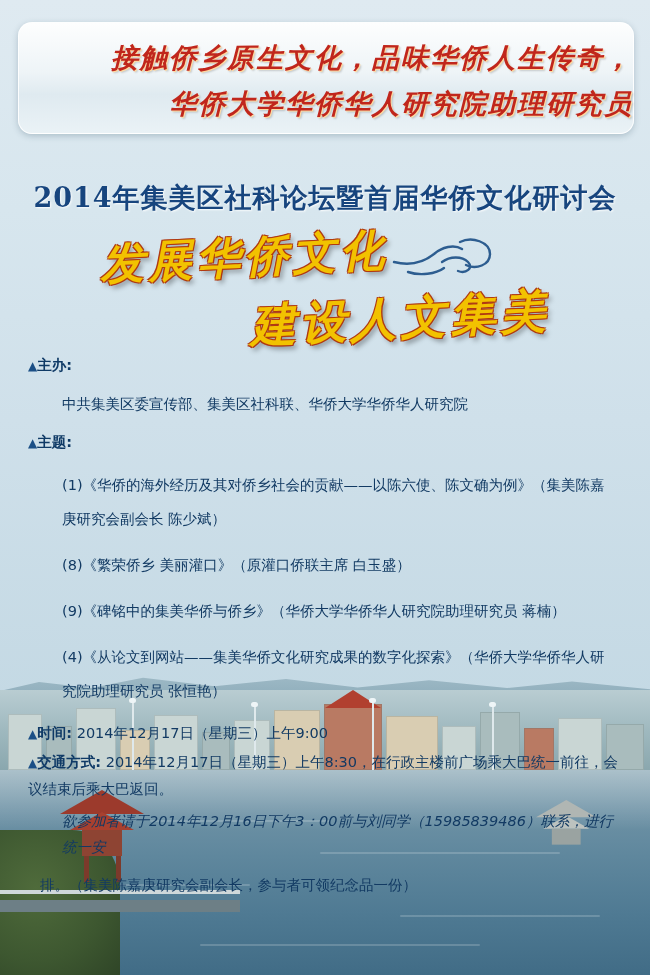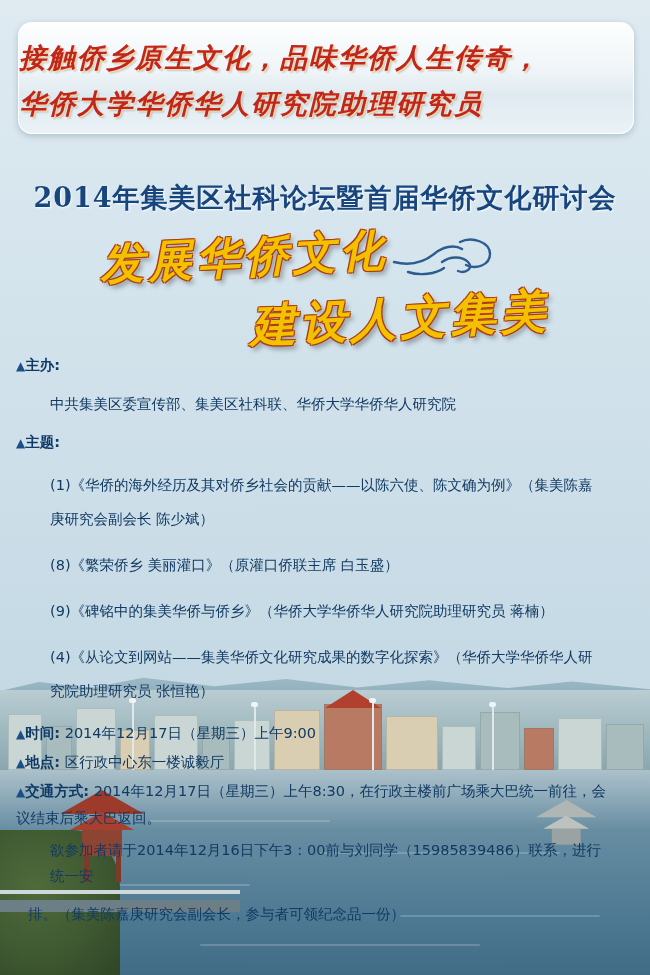--- a/index.html
+++ b/index.html
@@ -45,21 +45,21 @@
 
   
   .banner{
     position:absolute;left:18px;top:22px;width:614px;height:110px;
     border-radius:14px;
     background:linear-gradient(180deg,#fdfefe 0%,#eef4f7 45%,#dfeaf0 65%,#eaf2f6 100%);
     box-shadow:0 2px 6px rgba(40,70,90,.25);
     border:1px solid rgba(255,255,255,.9);
   }
   .banner-line{
-    text-align:left;color:#c0261c;
+    text-align:right;color:#c0261c;
     font-family:"DejaVu Serif","Liberation Serif",serif;
     font-weight:bold;font-size:27px;letter-spacing:2px;
     text-shadow:1px 1px 0 #ffd9a0, 2px 2px 2px rgba(0,0,0,.18);
     font-style:italic;
   }
   .banner-line.l1{margin-top:17px;}
   .banner-line.l2{margin-top:10px;}
 
   
   .title-main{
@@ -77,21 +77,21 @@
       3px 4px 5px rgba(0,0,0,.35);
   }
   .calli.c1{left:100px;top:228px;font-size:44px;transform:rotate(-3deg);}
   .calli.c2{left:250px;top:288px;font-size:46px;transform:rotate(-3deg);}
   .cloudmark{
     position:absolute;left:390px;top:232px;width:110px;height:46px;opacity:.9;
   }
 
   
   .body{
-    position:absolute;left:16px;top:352px;width:600px;
+    position:absolute;left:28px;top:352px;width:600px;
     color:#123a63;font-size:14.5px;line-height:26px;
     font-family:"DejaVu Sans","Liberation Sans",sans-serif;
   }
   .sec{margin:0 0 2px 0;}
   .sec .tri{color:#1b4f86;font-size:12px;}
   .sec b{color:#0f3a66;}
   .ind1{padding-left:22px;}
   .ind2{padding-left:22px;text-indent:0;}
   .p{margin:12px;}
   .note{padding-left:22px;}
@@ -192,27 +192,23 @@
     <div class="ind2 p tight">(1)《华侨的海外经历及其对侨乡社会的贡献——以陈六使、陈文确为例》（集美陈嘉庚研究会副会长 陈少斌）</div>
     <div class="ind2 p tight">(8)《繁荣侨乡 美丽灌口》（原灌口侨联主席 白玉盛）</div>
     <div class="ind2 p tight">(9)《碑铭中的集美华侨与侨乡》（华侨大学华侨华人研究院助理研究员 蒋楠）</div>
     <div class="ind2 p tight">(4)《从论文到网站——集美华侨文化研究成果的数字化探索》（华侨大学华侨华人研究院助理研究员 张恒艳）</div>
 
     <div class="sec" style="margin-top:4px;">
       <span class="tri">▲</span><b>时间:</b>
       <span>2014年12月17日（星期三）上午9:00</span>
     </div>
 
-    <div class="sec">
-      <span class="tri">▲</span><b>地点:</b>
-      <span>区行政中心东一楼诚毅厅</span>
-    </div>
 
     <div class="sec">
       <span class="tri">▲</span><b>交通方式:</b>
       <span>2014年12月17日（星期三）上午8:30，在行政主楼前广场乘大巴统一前往，会议结束后乘大巴返回。</span>
     </div>
 
-    <div class="note p" style="margin-top:6px;">欲参加者请于2014年12月16日下午3：00前与刘同学（15985839486）联系，进行统一安</div>
+    <div class="note p" style="margin-top:6px;font-style:italic;">欲参加者请于2014年12月16日下午3：00前与刘同学（15985839486）联系，进行统一安</div>
     <div class="p">排。（集美陈嘉庚研究会副会长，参与者可领纪念品一份）</div>
   </div>
 
 </div>
 
 </body></html>

